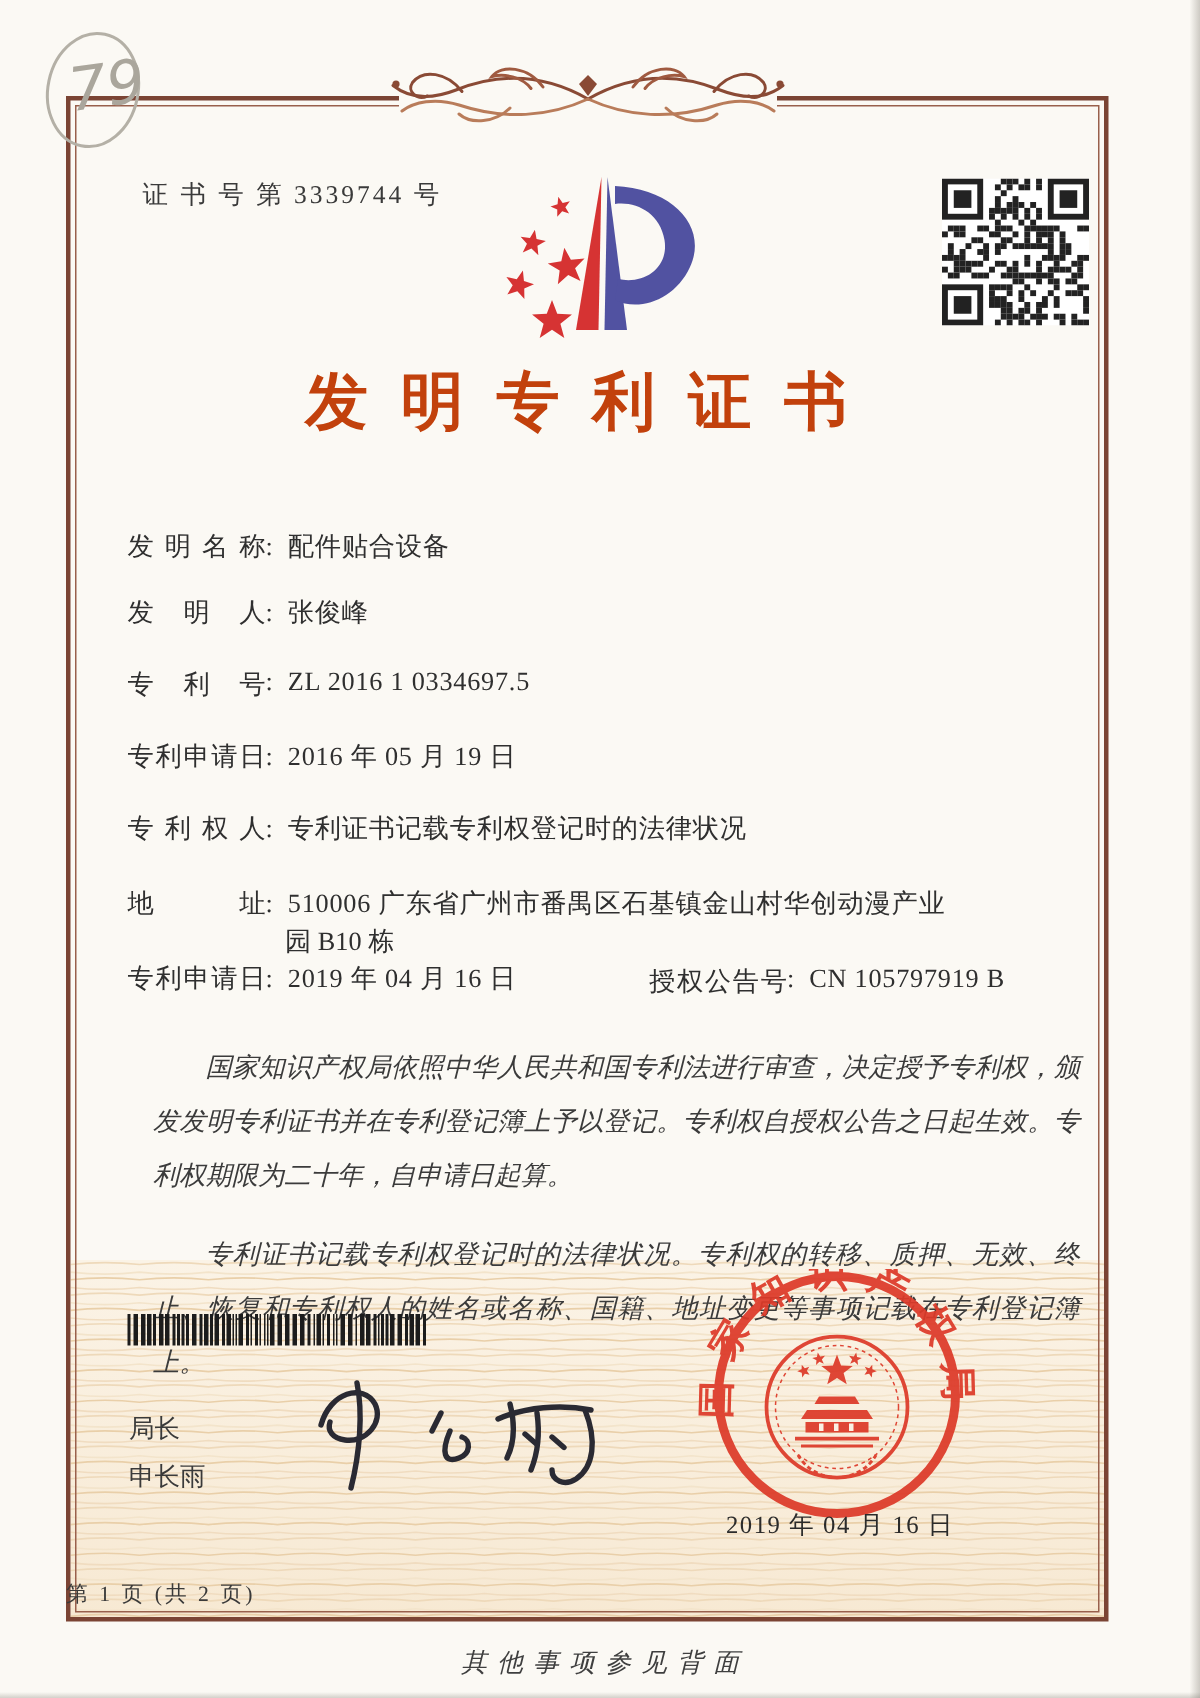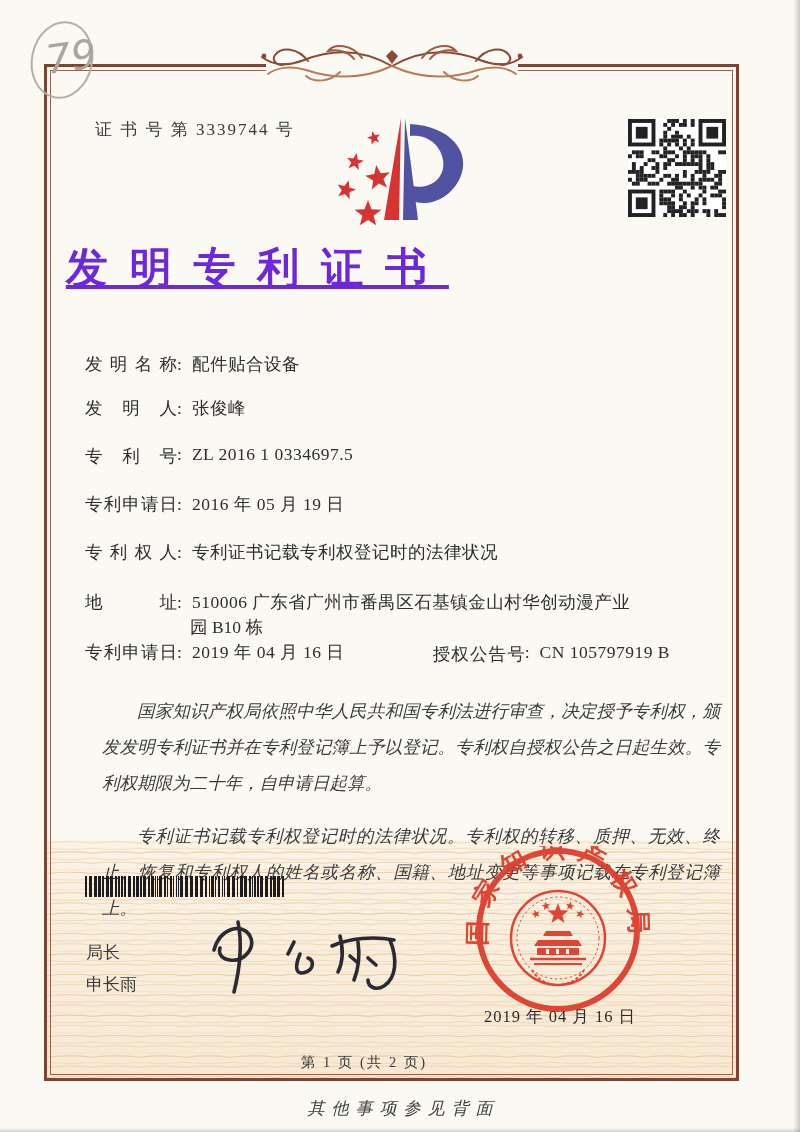--- a/index.html
+++ b/index.html
@@ -20,23 +20,23 @@
   .frame-inner{position:absolute; left:3px; top:3px; right:3px; bottom:3px;
     border:1px solid #99604c;}
   
   #waveband{position:absolute; left:47px; top:840px; width:689px; height:238px;
     background:linear-gradient(to bottom,#fbf3e6,#f7e9d3);}
   #waves{position:absolute; left:47px; top:840px;}
   
   .cert-no{position:absolute; left:95px; top:118px; font-size:17px; letter-spacing:2px; color:#3a3a3a;}
   #logo{position:absolute; left:322px; top:112px;}
   #qr{position:absolute; left:628px; top:119px;}
-  .doc-title{position:absolute; left:44px; top:240px; width:680px; text-align:left;
-    font-size:42px; font-weight:bold; color:#6d28d9;
-    letter-spacing:.52em; text-indent:.52em;text-decoration:underline;}
+  .doc-title{position:absolute; left:44px; top:240px; width:680px; text-align:center;
+    font-size:42px; font-weight:bold; color:#c2410c;
+    letter-spacing:.52em; text-indent:.52em;}
   
   .frow{position:absolute; left:85px; font-size:17.5px; color:#2f2f2f; white-space:nowrap;}
   .flabel{display:inline-block; width:92px; text-align:justify; text-align-last:justify; vertical-align:top;}
   .fcolon{display:inline-block; margin-right:10px;}
   .fvalue{letter-spacing:.5px;}
   .addr2{position:absolute; left:190px; top:615px; font-size:17.5px; color:#2f2f2f;}
   .grant-group{display:inline-block; white-space:nowrap;}
   
   .body-text{position:absolute; left:85px; top:676px; width:652px;
     font-style:italic; font-size:17.5px; line-height:2.06; color:#3b3b3b; text-align:justify;}
@@ -48,21 +48,21 @@
   .sign-title{position:absolute; left:86px; top:941px; font-size:17px; color:#3a3a3a;
     font-family:"Liberation Sans","DejaVu Sans",sans-serif;}
   .sign-name{position:absolute; left:86px; top:973px; font-size:17px; color:#3a3a3a;
     font-family:"Liberation Sans","DejaVu Sans",sans-serif;text-align:right;}
   #signature{position:absolute; left:198px; top:912px;}
   
   #seal{position:absolute; left:458px; top:846px;}
   .seal-date{position:absolute; left:470px; top:1006px; width:180px; text-align:center;
     font-size:16.5px; color:#2b2b2b; letter-spacing:1px;}
   
-  .page-num{position:absolute; left:44px; top:1053px; width:640px; text-align:center;
+  .page-num{position:absolute; left:44px; top:1053px; width:640px; text-align:left;
     font-size:14.5px; color:#3a3a3a; letter-spacing:2px;}
   .back-note{position:absolute; left:0; top:1097px; width:800px; text-align:center;
     font-style:italic; font-size:17px; color:#3f3f3f; letter-spacing:7px; text-indent:7px;}
   
   #pencil{position:absolute; left:14px; top:6px;}
   
   #ornament{position:absolute; left:252px; top:34px;}
 </style>
 </head>
 <body>

